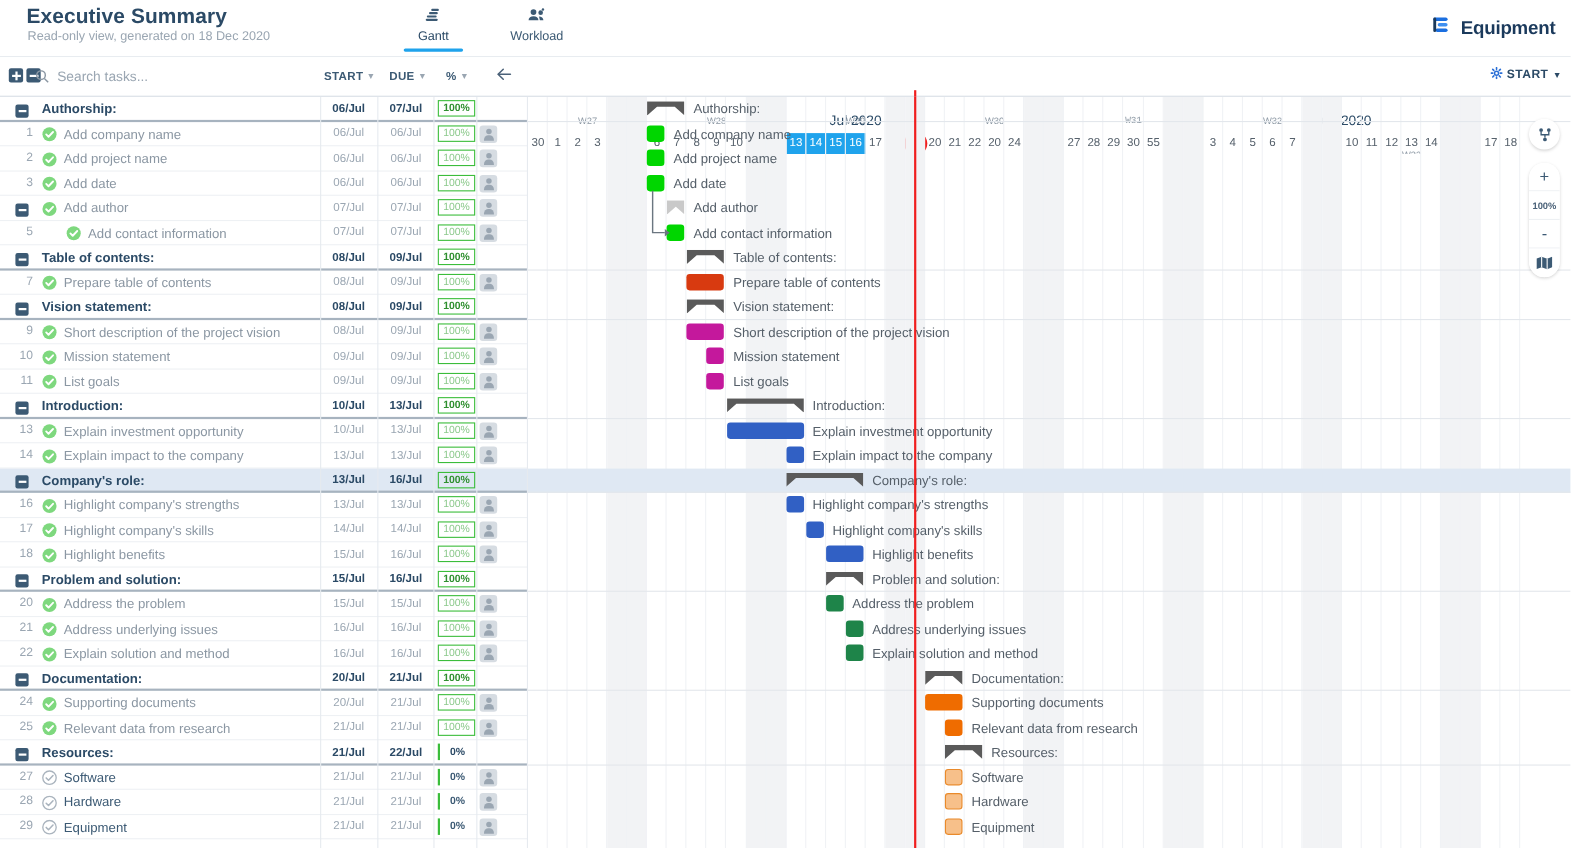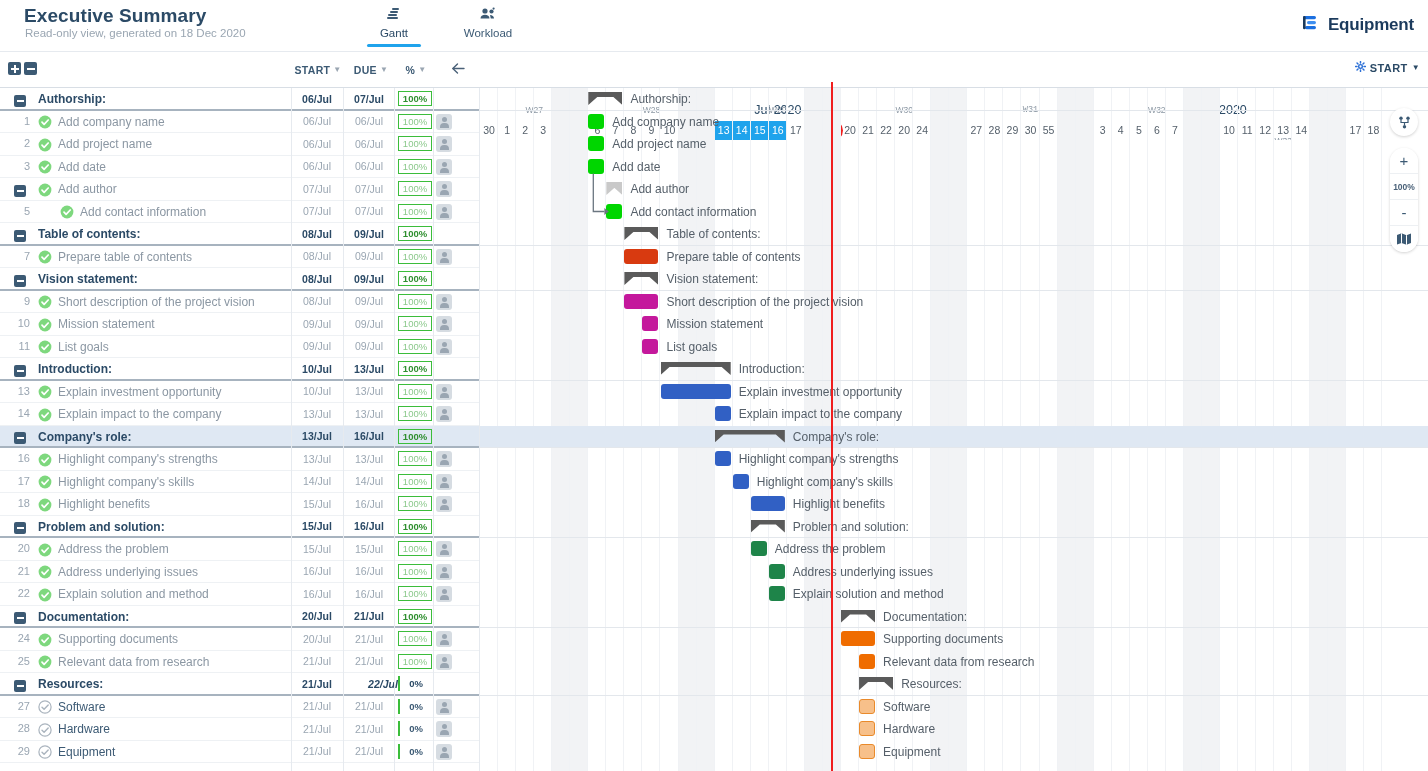--- a/index.html
+++ b/index.html
@@ -205,20 +205,29 @@
       <span class="brand-name">Equipment</span>
     </div>
   </div>
 
   <div class="toolrow">
     <div class="expander">
       <div class="sqbtn plus"></div>
       <div class="sqbtn"></div>
     </div>
 
+    <div class="searchwrap">
+      <span style="position:absolute;left:2px;top:11px;">
+        <svg width="13" height="13" viewBox="0 0 13 13">
+          <circle cx="5.3" cy="5.3" r="3.9" fill="none" stroke="#8b97a3" stroke-width="1.3"></circle>
+          <line x1="8.3" y1="8.3" x2="11.8" y2="11.8" stroke="#8b97a3" stroke-width="1.3"></line>
+        </svg>
+      </span>
+      <input class="search-input" type="text" placeholder="Search tasks..." style="">
+    </div>
 
     <div class="colhead" style="left:292px;width:52px;">
       <span>START</span>
       <span class="filt">▼</span>
     </div>
     <div class="colhead" style="left:348px;width:46px;">
       <span>DUE</span>
       <span class="filt">▼</span>
     </div>
     <div class="colhead" style="left:398px;width:36px;">
@@ -598,21 +607,21 @@
           <div class="tname tsk" style="left: 58px;">Relevant data from research</div>
           <div class="cdate tsk" style="left: 294px;">21/Jul</div>
           <div class="cdate tsk" style="left: 346px;">21/Jul</div>
           <div class="pct done">100%</div>
           <div class="avatar"></div>
         </div>
         <div class="trow group">
           <div class="gbtn"></div>
           <div class="tname grp">Resources:</div>
           <div class="cdate grp" style="left: 294px;">21/Jul</div>
-          <div class="cdate grp" style="left: 360px; font-style: italic;">22/Jul</div>
+          <div class="cdate grp" style="left: 346px;">22/Jul</div>
           <div class="pct zero grp">0%</div>
         </div>
         <div class="trow">
           <div class="rid">27</div>
           <div class="chk" style="left: 38px;"><svg width="14" height="14" viewBox="0 0 14 14">
               <circle cx="7" cy="7" r="6.1" fill="none" stroke="#aab4be" stroke-width="1.2"></circle>
               <path d="M4 7.2l2.1 2.1L10.2 5" fill="none" stroke="#aab4be" stroke-width="1.4" stroke-linecap="round" stroke-linejoin="round"></path>
             </svg></div>
           <div class="tname open" style="left: 58px;">Software</div>
           <div class="cdate tsk" style="left: 294px;">21/Jul</div>

